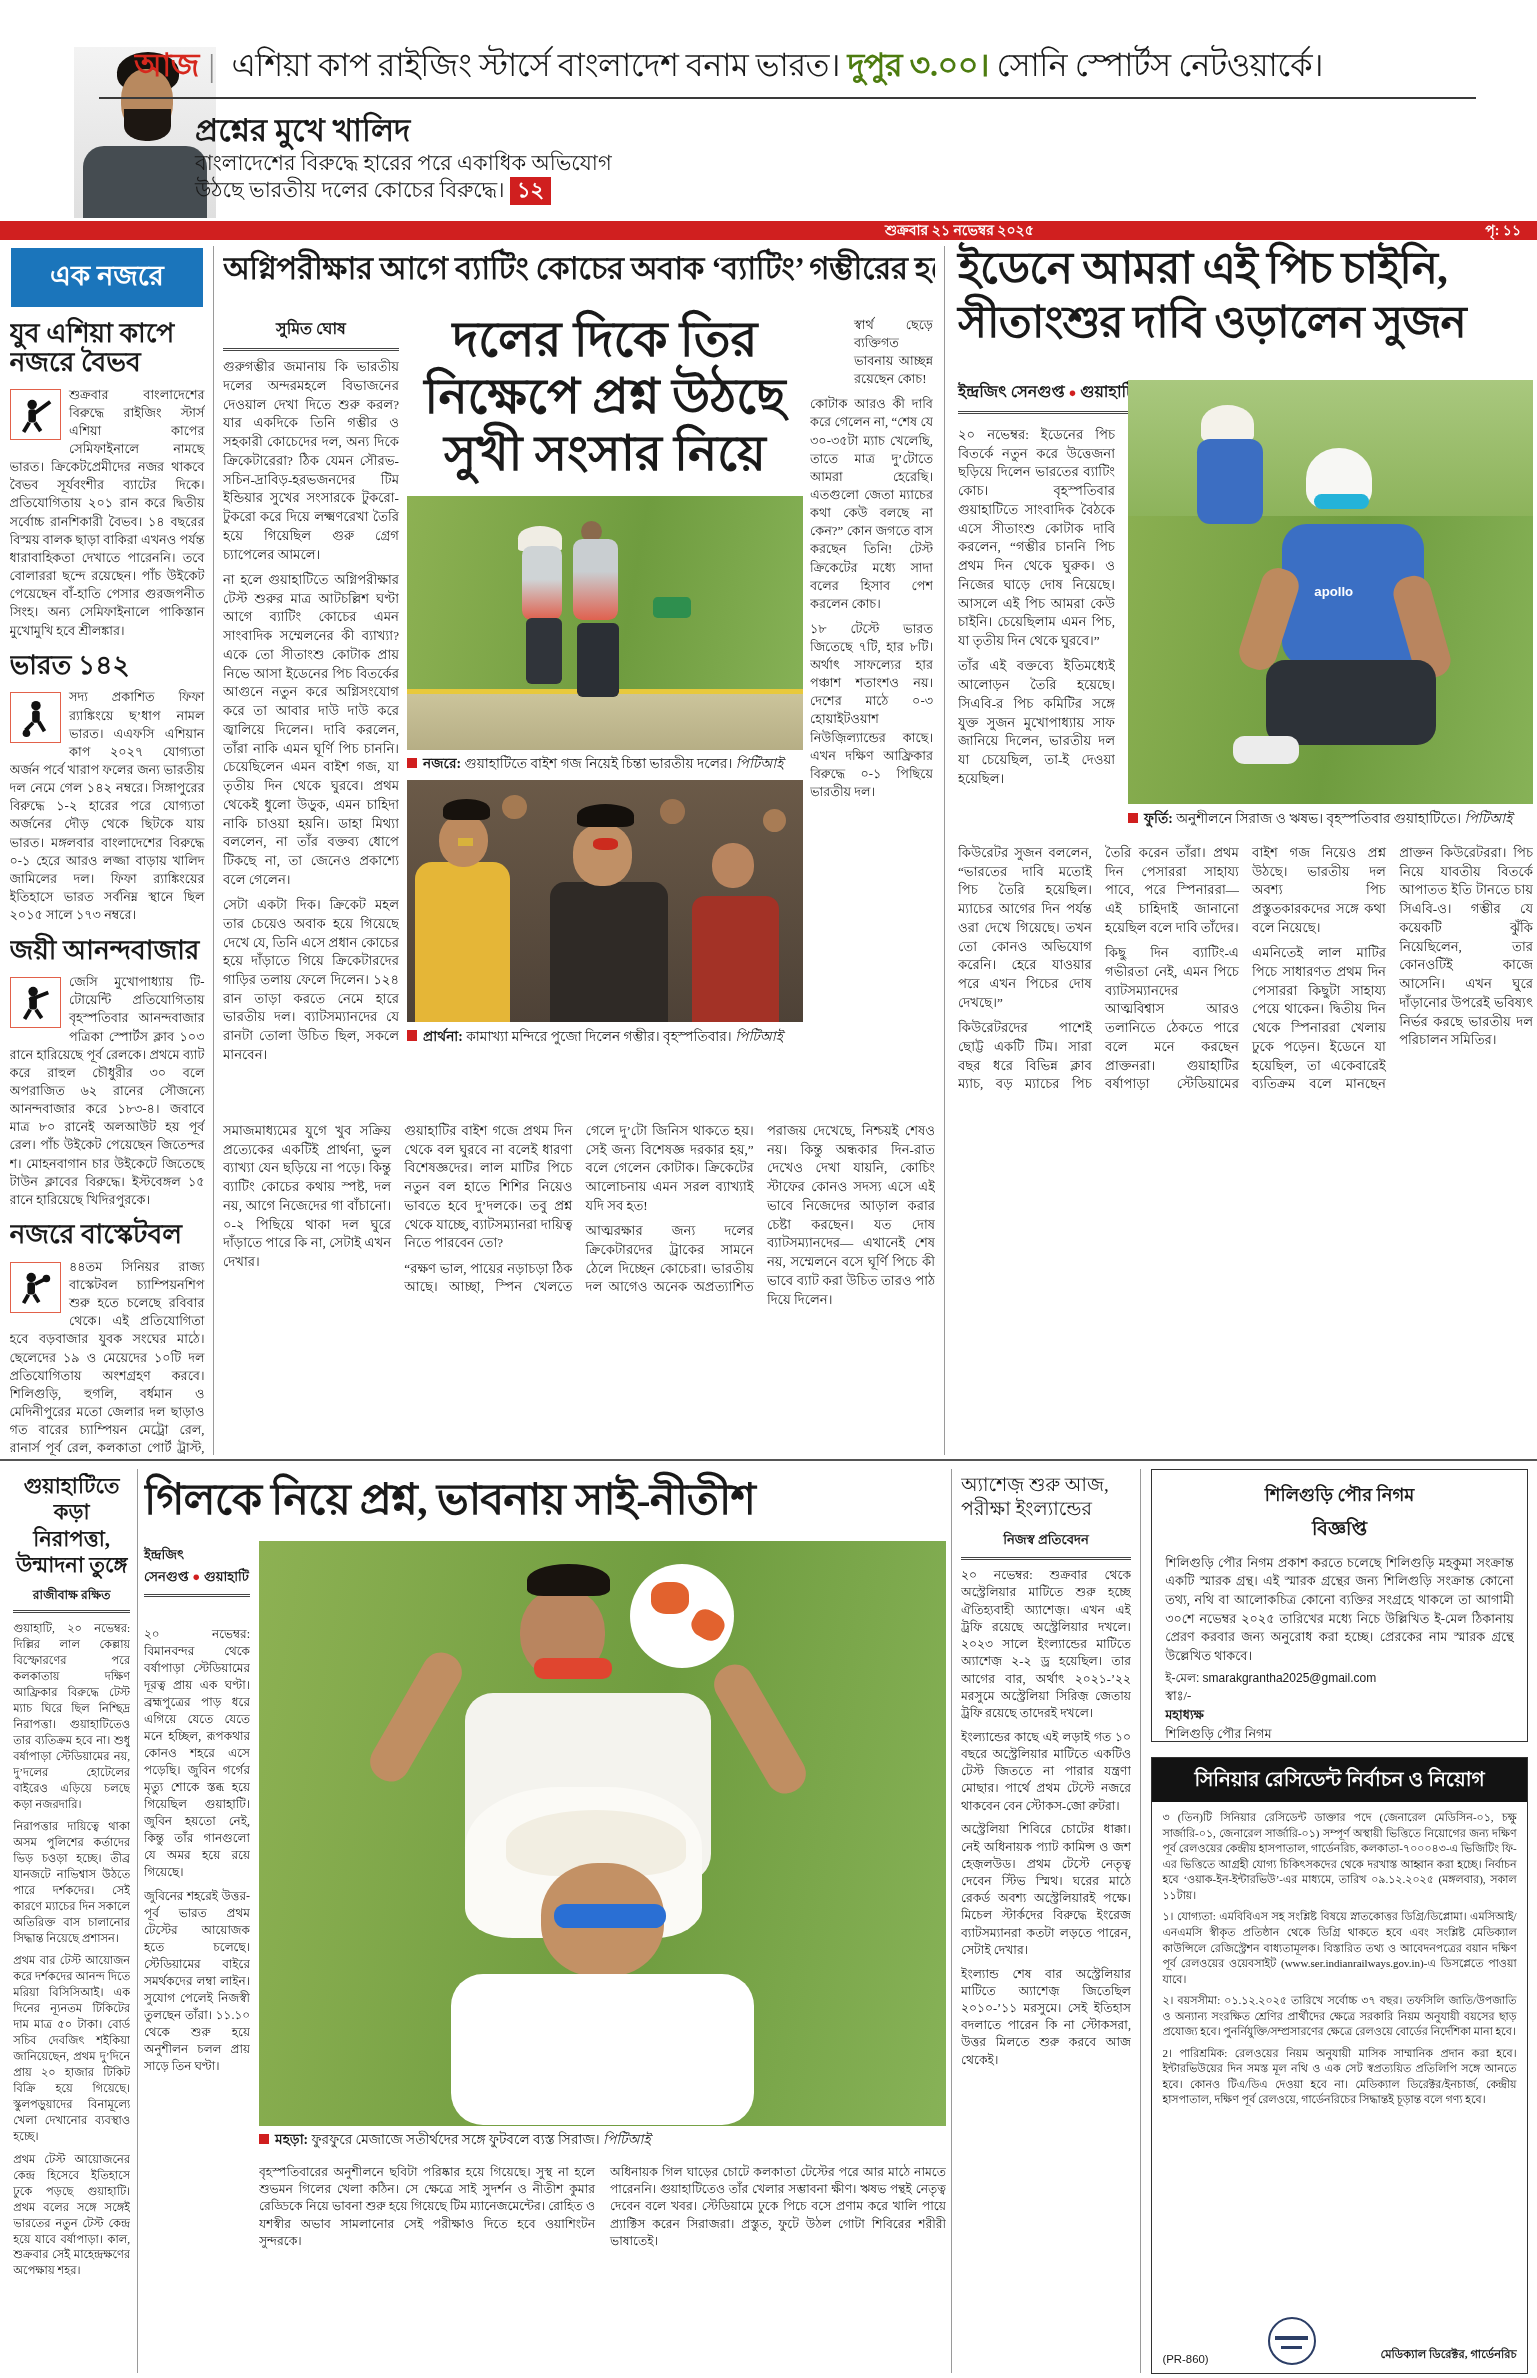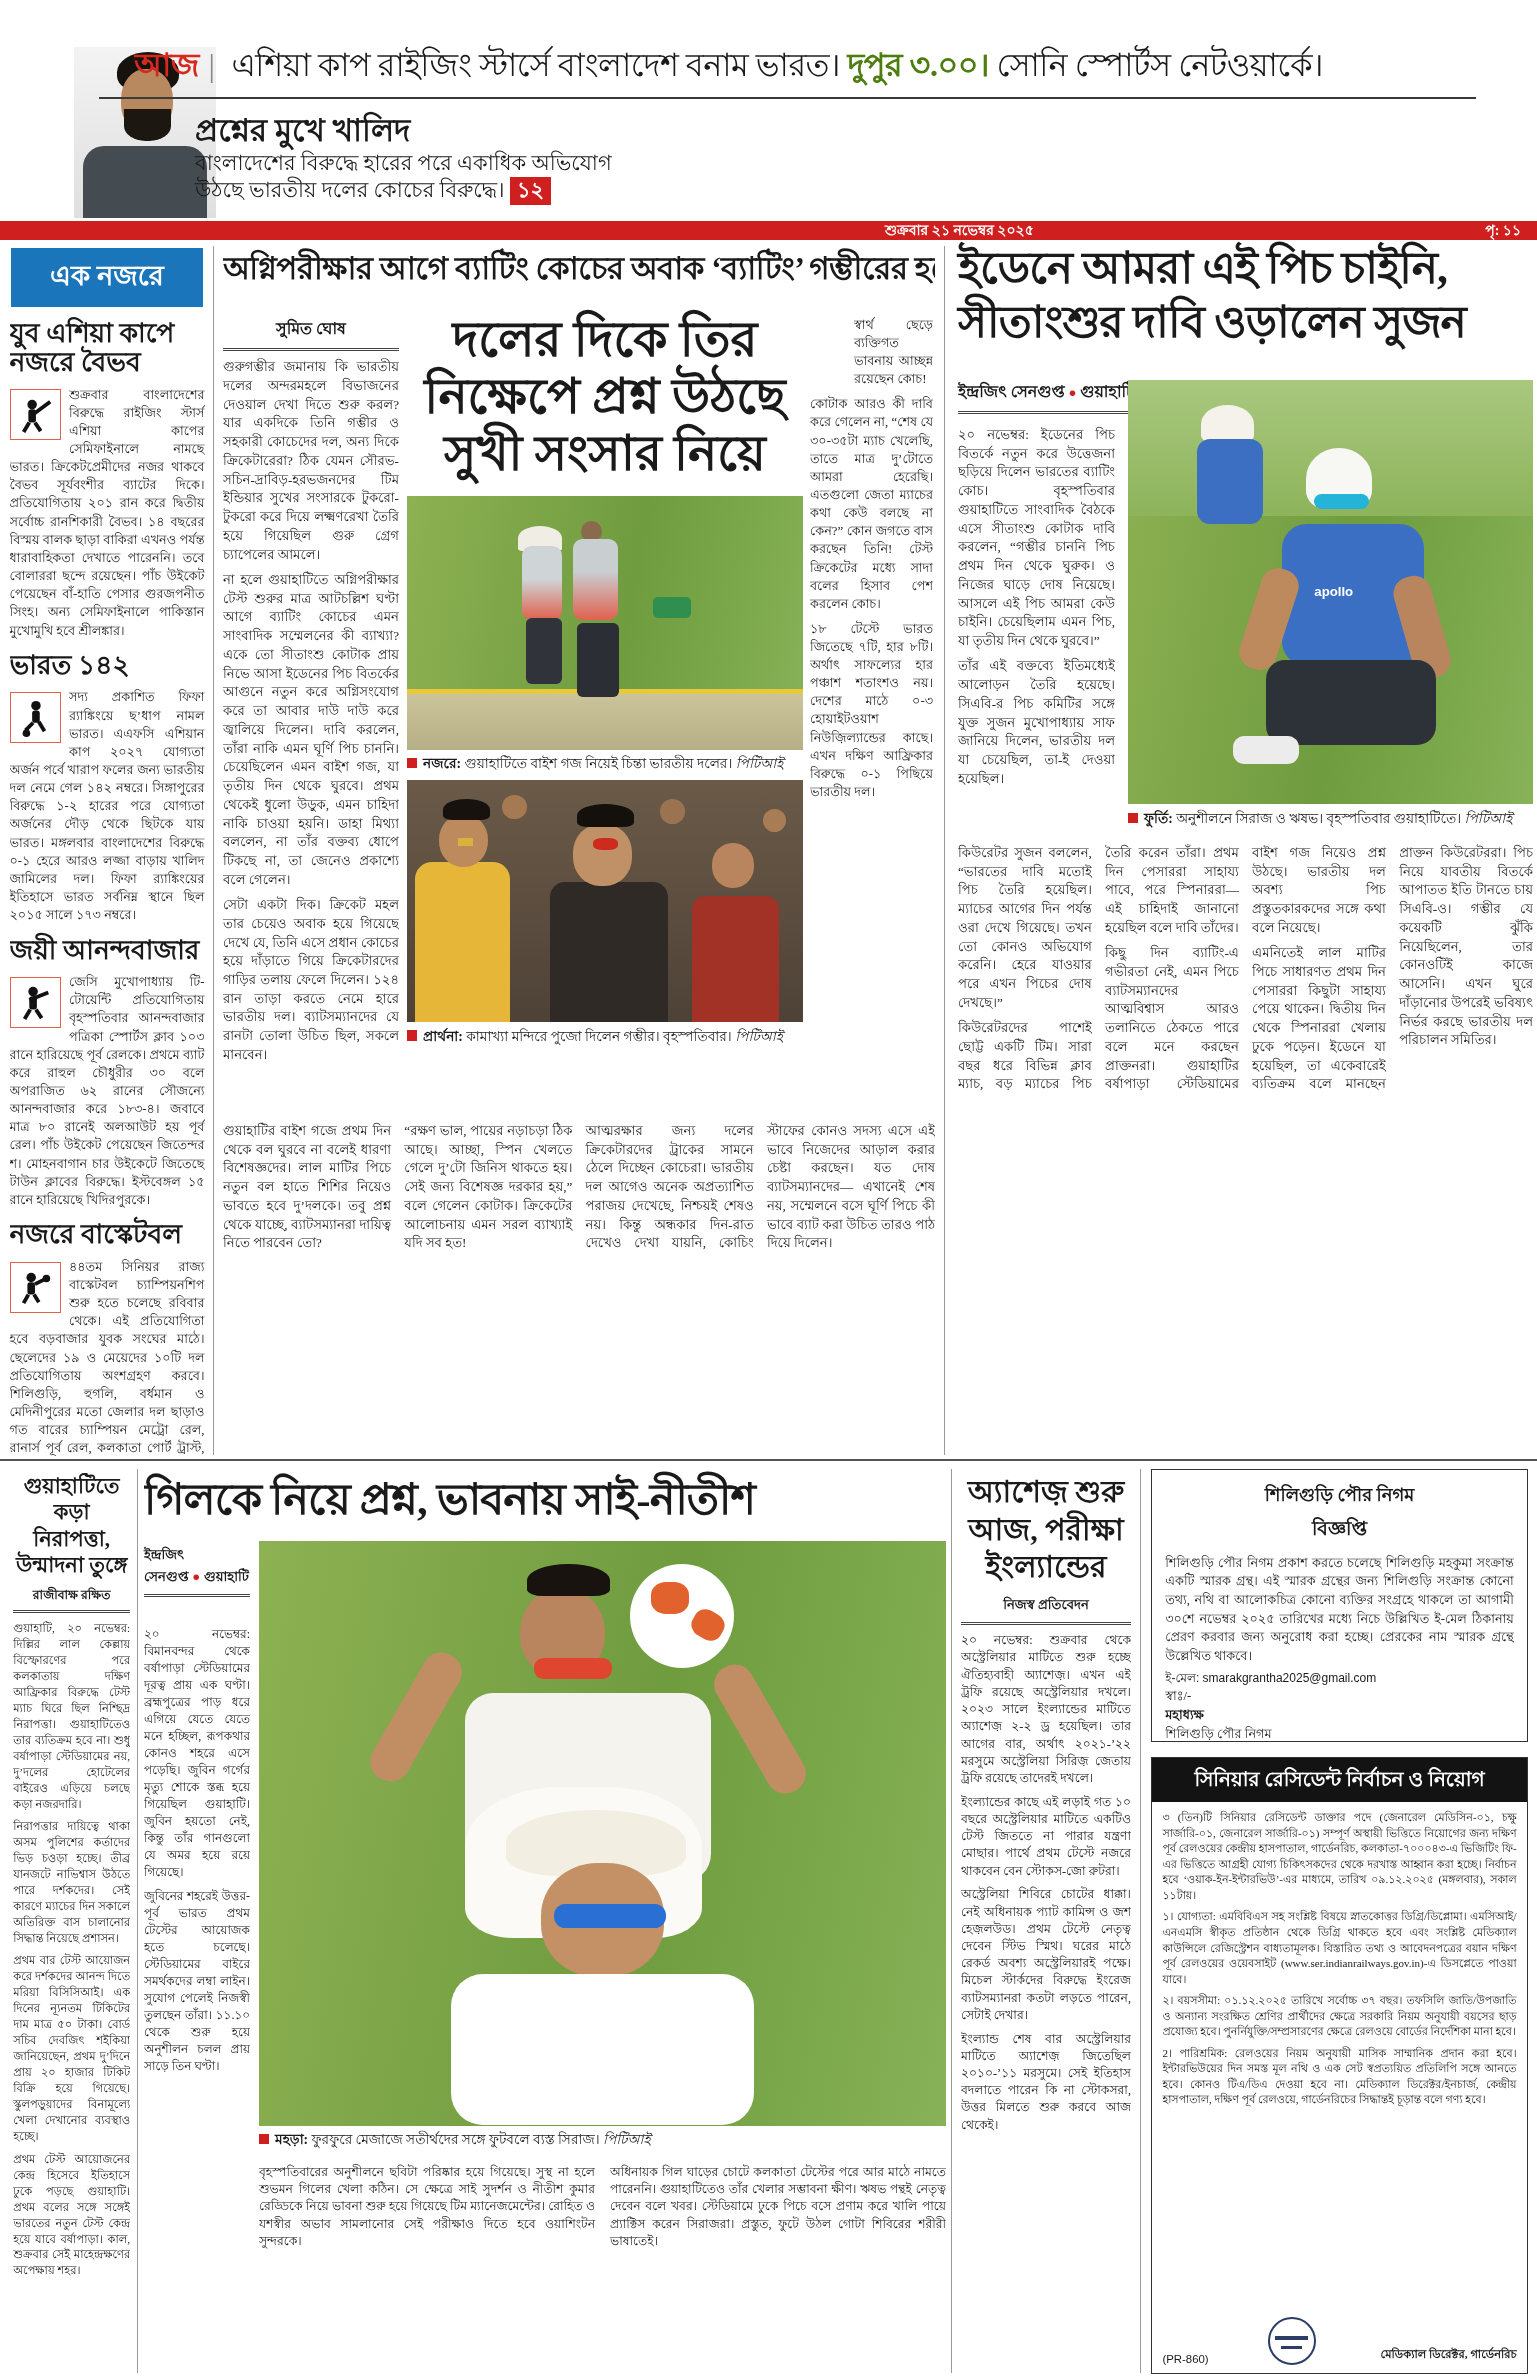--- a/index.html
+++ b/index.html
@@ -205,20 +205,21 @@
     </div>
   </div>
 
   <div class="abs jtext" style="left:810px;top:316px;width:123px;height:798px;overflow:hidden;">
     <p style="font-size:12.8px;line-height:1.42;margin-left:44px;">স্বার্থ ছেড়ে ব্যক্তিগত ভাবনায় আচ্ছন্ন রয়েছেন কোচ!</p>
     <p style="font-size:12.8px;line-height:1.42;">কোটাক আরও কী দাবি করে গেলেন না, “শেষ যে ৩০-৩৫টা ম্যাচ খেলেছি, তাতে মাত্র দু’টোতে আমরা হেরেছি। এতগুলো জেতা ম্যাচের কথা কেউ বলছে না কেন?” কোন জগতে বাস করছেন তিনি! টেস্ট ক্রিকেটের মধ্যে সাদা বলের হিসাব পেশ করলেন কোচ।</p>
     <p style="font-size:12.8px;line-height:1.42;">১৮ টেস্টে ভারত জিতেছে ৭টি, হার ৮টি। অর্থাৎ সাফল্যের হার পঞ্চাশ শতাংশও নয়। দেশের মাঠে ০-৩ হোয়াইটওয়াশ নিউজ়িল্যান্ডের কাছে। এখন দক্ষিণ আফ্রিকার বিরুদ্ধে ০-১ পিছিয়ে ভারতীয় দল।</p>
   </div>
 
   <div class="abs jtext bt14 cols4" style="left:223px;top:1122px;width:712px;height:329px;overflow:hidden;">
+    <p>সমাজমাধ্যমের যুগে খুব সক্রিয় প্রত্যেকের একটিই প্রার্থনা, ভুল ব্যাখ্যা যেন ছড়িয়ে না পড়ে। কিন্তু ব্যাটিং কোচের কথায় স্পষ্ট, দল নয়, আগে নিজেদের গা বাঁচানো। ০-২ পিছিয়ে থাকা দল ঘুরে দাঁড়াতে পারে কি না, সেটাই এখন দেখার।</p>
     <p>গুয়াহাটির বাইশ গজে প্রথম দিন থেকে বল ঘুরবে না বলেই ধারণা বিশেষজ্ঞদের। লাল মাটির পিচে নতুন বল হাতে শিশির নিয়েও ভাবতে হবে দু’দলকে। তবু প্রশ্ন থেকে যাচ্ছে, ব্যাটসম্যানরা দায়িত্ব নিতে পারবেন তো?</p>
     <p>“রক্ষণ ভাল, পায়ের নড়াচড়া ঠিক আছে। আচ্ছা, স্পিন খেলতে গেলে দু’টো জিনিস থাকতে হয়। সেই জন্য বিশেষজ্ঞ দরকার হয়,” বলে গেলেন কোটাক। ক্রিকেটের আলোচনায় এমন সরল ব্যাখ্যাই যদি সব হত!</p>
     <p>আত্মরক্ষার জন্য দলের ক্রিকেটারদের ট্রাকের সামনে ঠেলে দিচ্ছেন কোচেরা। ভারতীয় দল আগেও অনেক অপ্রত্যাশিত পরাজয় দেখেছে, নিশ্চয়ই শেষও নয়। কিন্তু অন্ধকার দিন-রাত দেখেও দেখা যায়নি, কোচিং স্টাফের কোনও সদস্য এসে এই ভাবে নিজেদের আড়াল করার চেষ্টা করছেন। যত দোষ ব্যাটসম্যানদের— এখানেই শেষ নয়, সম্মেলনে বসে ঘূর্ণি পিচে কী ভাবে ব্যাট করা উচিত তারও পাঠ দিয়ে দিলেন।</p>
   </div>
 
   <div class="abs" style="left:958px;top:242px;width:577px;font-size:44px;font-weight:bold;line-height:1.22;letter-spacing:-0.9px;">
     <div>ইডেনে আমরা এই পিচ চাইনি,</div>
     <div>সীতাংশুর দাবি ওড়ালেন সুজন</div>
   </div>
   <div class="abs byline byline-rule" style="left:958px;top:379px;width:274px;">
@@ -306,21 +307,21 @@
       <span>ফুরফুরে মেজাজে সতীর্থদের সঙ্গে ফুটবলে ব্যস্ত সিরাজ।</span>
       <i>পিটিআই</i>
     </div>
     <div class="abs jtext bt13 cols2" style="left:115px;top:697px;width:687px;height:208px;overflow:hidden;">
       <p>বৃহস্পতিবারের অনুশীলনে ছবিটা পরিষ্কার হয়ে গিয়েছে। সুস্থ না হলে শুভমন গিলের খেলা কঠিন। সে ক্ষেত্রে সাই সুদর্শন ও নীতীশ কুমার রেড্ডিকে নিয়ে ভাবনা শুরু হয়ে গিয়েছে টিম ম্যানেজমেন্টের। রোহিত ও যশস্বীর অভাব সামলানোর সেই পরীক্ষাও দিতে হবে ওয়াশিংটন সুন্দরকে।</p>
       <p>অধিনায়ক গিল ঘাড়ের চোটে কলকাতা টেস্টের পরে আর মাঠে নামতে পারেননি। গুয়াহাটিতেও তাঁর খেলার সম্ভাবনা ক্ষীণ। ঋষভ পন্থই নেতৃত্ব দেবেন বলে খবর। স্টেডিয়ামে ঢুকে পিচে বসে প্রণাম করে খালি পায়ে প্র্যাক্টিস করেন সিরাজরা। প্রস্তুত, ফুটে উঠল গোটা শিবিরের শরীরী ভাষাতেই।</p>
     </div>
   </div>
 
   <div class="abs" style="left:961px;top:1473px;width:170px;height:899px;overflow:hidden;">
-    <div style="font-size:30px;font-weight:bold;line-height:1.25;text-align:center;">অ্যাশেজ় শুরু আজ, পরীক্ষা ইংল্যান্ডের</div>
+    <div style="font-size:19px;font-weight:normal;line-height:1.25;">অ্যাশেজ় শুরু আজ, পরীক্ষা ইংল্যান্ডের</div>
     <div class="byline byline-rule" style="font-size:13.2px;text-align:center;margin-top:9.5px;">নিজস্ব প্রতিবেদন</div>
     <div class="jtext bt13">
       <p>২০ নভেম্বর: শুক্রবার থেকে অস্ট্রেলিয়ার মাটিতে শুরু হচ্ছে ঐতিহ্যবাহী অ্যাশেজ়। এখন এই ট্রফি রয়েছে অস্ট্রেলিয়ার দখলে। ২০২৩ সালে ইংল্যান্ডের মাটিতে অ্যাশেজ় ২-২ ড্র হয়েছিল। তার আগের বার, অর্থাৎ ২০২১-’২২ মরসুমে অস্ট্রেলিয়া সিরিজ় জেতায় ট্রফি রয়েছে তাদেরই দখলে।</p>
       <p>ইংল্যান্ডের কাছে এই লড়াই গত ১০ বছরে অস্ট্রেলিয়ার মাটিতে একটিও টেস্ট জিততে না পারার যন্ত্রণা মোছার। পার্থে প্রথম টেস্টে নজরে থাকবেন বেন স্টোকস-জো রুটরা।</p>
       <p>অস্ট্রেলিয়া শিবিরে চোটের ধাক্কা। নেই অধিনায়ক প্যাট কামিন্স ও জশ হেজ়লউড। প্রথম টেস্টে নেতৃত্ব দেবেন স্টিভ স্মিথ। ঘরের মাঠে রেকর্ড অবশ্য অস্ট্রেলিয়ারই পক্ষে। মিচেল স্টার্কদের বিরুদ্ধে ইংরেজ ব্যাটসম্যানরা কতটা লড়তে পারেন, সেটাই দেখার।</p>
       <p>ইংল্যান্ড শেষ বার অস্ট্রেলিয়ার মাটিতে অ্যাশেজ় জিতেছিল ২০১০-’১১ মরসুমে। সেই ইতিহাস বদলাতে পারেন কি না স্টোকসরা, উত্তর মিলতে শুরু করবে আজ থেকেই।</p>
     </div>
   </div>
 
   <div class="abs" style="left:1151px;top:1469px;width:377px;">

